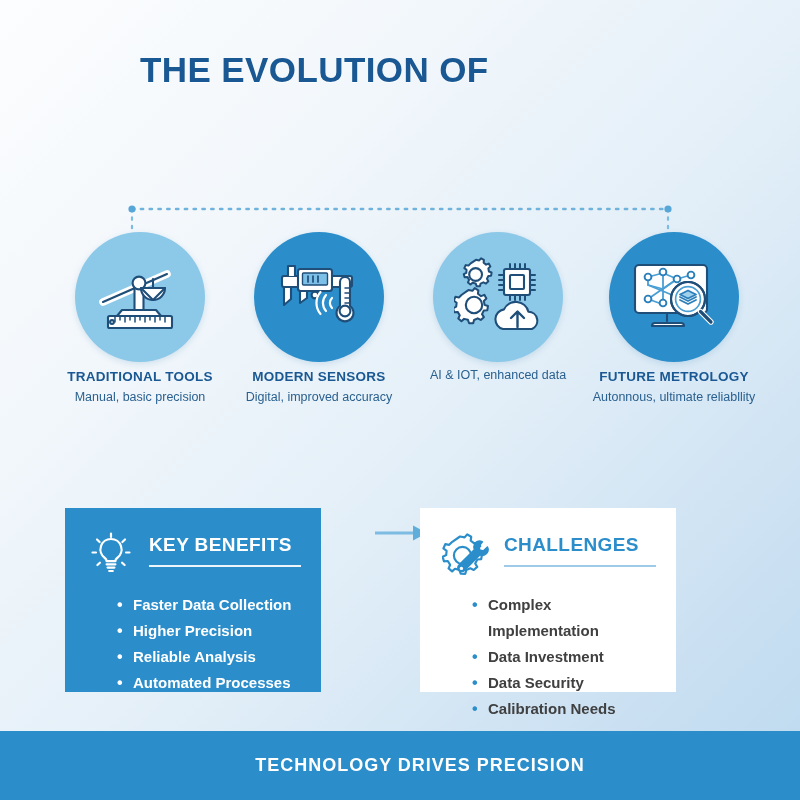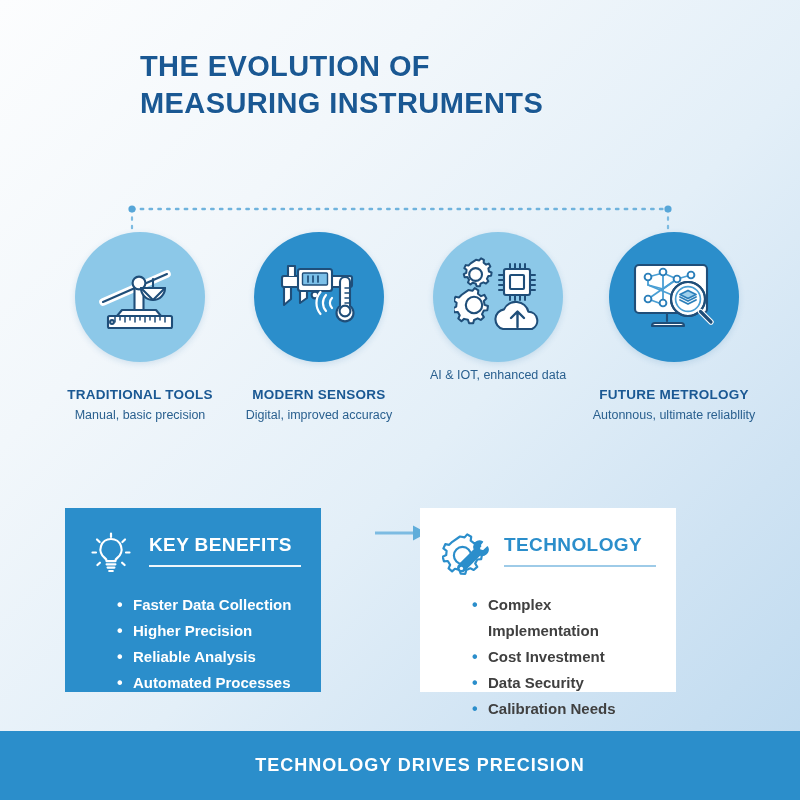--- a/index.html
+++ b/index.html
@@ -13,21 +13,21 @@
     width:800px; height:800px;
     background:
       linear-gradient(135deg, #fcfdfe 0%, #f2f7fb 28%, #e3eff8 55%, #cfe3f3 78%, #bdd9ef 100%);
   }
 
   
   #title-block {
     position:absolute; left:140px; top:48px; width:620px;
   }
   .title-line {
-    font-size:29px; font-weight:bold; letter-spacing:0.4px;
+    font-size:35px; font-weight:bold; letter-spacing:0.4px;
     color:#1a5893; line-height:1.26;
     text-shadow:0 1px 1px rgba(255,255,255,0.75);
   }
 
   
   #bracket { position:absolute; left:128px; top:203px; width:544px; height:34px; }
 
   
   #flow { position:absolute; left:0; top:232px; width:800px; height:190px; }
   .stage {
@@ -41,21 +41,21 @@
   .circle {
     width:130px; height:130px; border-radius:50%;
     margin:0 auto; display:flex; align-items:center; justify-content:center;
     box-shadow:0 2px 6px rgba(40,110,170,0.16);
   }
   .circle.light { background:#8cc8e8; }
   .circle.dark  { background:#2b8ecb; }
   .circle svg { display:block; }
 
   .stage-label {
-    margin-top:25px; font-size:13.5px; font-weight:bold;
+    margin-top:7px; font-size:13.5px; font-weight:bold;
     color:#1a5893; letter-spacing:0.25px; white-space:nowrap;
   }
   .stage-desc {
     margin-top:6px; font-size:12.5px; color:#2a608f;
     white-space:nowrap;
   }
 
   
   .arrow { position:absolute; top:290px; width:56px; height:22px; }
   .arrow:nth-of-type(1){ left:196px; }
@@ -104,21 +104,20 @@
     font-size:18px; font-weight:bold; color:#ffffff; letter-spacing:1px;
   }
 </style>
 </head>
 <body>
 
 <div id="canvas">
 
   <div id="title-block">
     <div class="title-line">THE EVOLUTION OF</div>
-    <div class="title-line">MEASURING INSTRUMENTS</div>
   </div>
 
   <svg id="bracket" viewBox="0 0 544 34">
     <line x1="4" y1="6" x2="540" y2="6" stroke="#6fb3dd" stroke-width="2.4" stroke-dasharray="2.4 6.4" stroke-linecap="round"></line>
     <line x1="4" y1="6" x2="4" y2="32" stroke="#7cbbe2" stroke-width="2.2" stroke-dasharray="2.4 6" stroke-linecap="round"></line>
     <line x1="540" y1="6" x2="540" y2="32" stroke="#7cbbe2" stroke-width="2.2" stroke-dasharray="2.4 6" stroke-linecap="round"></line>
     <circle cx="4" cy="6" r="3.6" fill="#57a6d8"></circle>
     <circle cx="540" cy="6" r="3.6" fill="#57a6d8"></circle>
   </svg>
 
@@ -302,27 +301,27 @@
       <div class="panel-head">
         <svg class="panel-icon" viewBox="0 0 48 48">
           <g fill="none" stroke="#2b8ecb" stroke-width="2.2" stroke-linecap="round" stroke-linejoin="round">
             <path d="M18 6.5 l4.6 .9 2.6 -3 4 2.4 -.5 3.9 3.5 2.7 3.7 -1.5 2.3 4.2 -2.9 2.7 .8 4.4 3.8 1.3 -.7 4.6 -3.9 .4 -2.1 4 2 3.4 -3.5 3.1 -3.4 -1.7 -4 1.7 -1 3.8 -4.6 -.1 -1.3 -3.8 -4.4 -1.1 -2.9 2.6 -3.5 -3 1.5 -3.6 -2.3 -3.8 -3.9 .3 -1.2 -4.5 3.5 -1.7 .4 -4.3 -3.2 -2.4 1.9 -4.2 3.9 .6 3.1 -3 z"></path>
             <circle cx="20.5" cy="25.5" r="8.6"></circle>
             <path d="M44 11.5 a6.6 6.6 0 0 0 -9.1 8.6 L17.5 37.5 a4.4 4.4 0 1 0 6.2 6.2 L41 26.3 a6.6 6.6 0 0 0 8.6 -9.1 l-4.5 4.5 -4.1 -1 -1 -4.1 z" fill="#2b8ecb" stroke="#2b8ecb" stroke-width="1.6" transform="scale(0.88) translate(2,2)"></path>
             <circle cx="19.4" cy="38.4" r="1.7" fill="#ffffff" stroke="none"></circle>
           </g>
         </svg>
         <div class="panel-title-wrap">
-          <div class="panel-title">TECHNOLOGY</div>
+          <div class="panel-title">CHALLENGES</div>
           <div class="panel-rule"></div>
         </div>
       </div>
       <ul class="panel-list">
         <li>Complex Implementation</li>
-        <li>Cost Investment</li>
+        <li>Data Investment</li>
         <li>Data Security</li>
         <li>Calibration Needs</li>
       </ul>
     </div>
   </div>
 
   <div id="footer">
     <div id="footer-text">TECHNOLOGY DRIVES PRECISION</div>
   </div>
 

